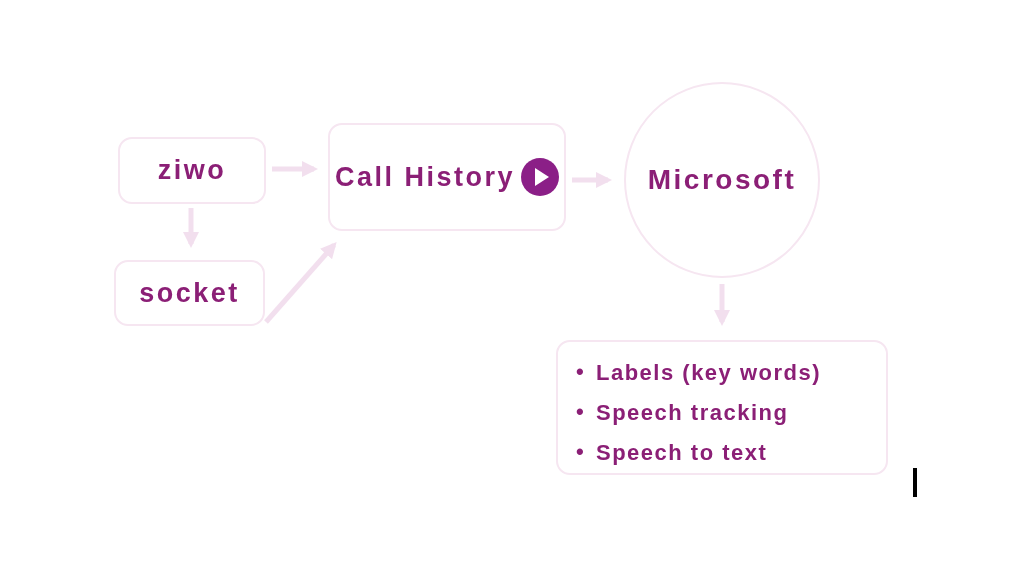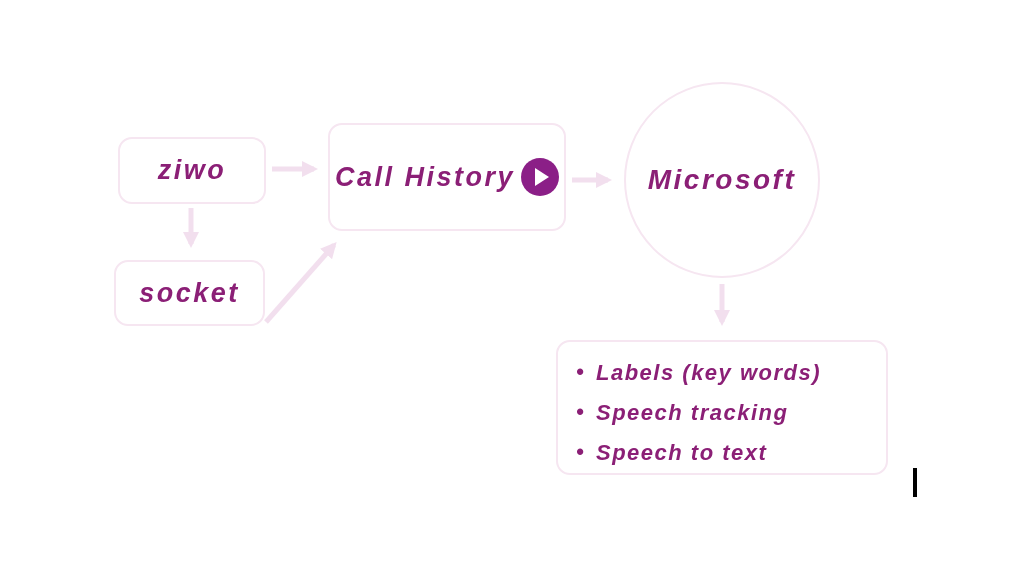--- a/index.html
+++ b/index.html
@@ -3,21 +3,20 @@
 <meta charset="utf-8">
 <style>
   html,body{margin:0;padding:0;background:#ffffff;}
   .canvas{
     position:relative;
     width:1022px;
     height:588px;
     background:#ffffff;
     overflow:hidden;
     font-family:"Liberation Sans","DejaVu Sans",sans-serif;
-    font-style:italic;
   }
   .arrows{
     position:absolute;
     left:0;top:0;
     width:1022px;height:588px;
     pointer-events:none;
   }
   .node{
     position:absolute;
     box-sizing:border-box;

